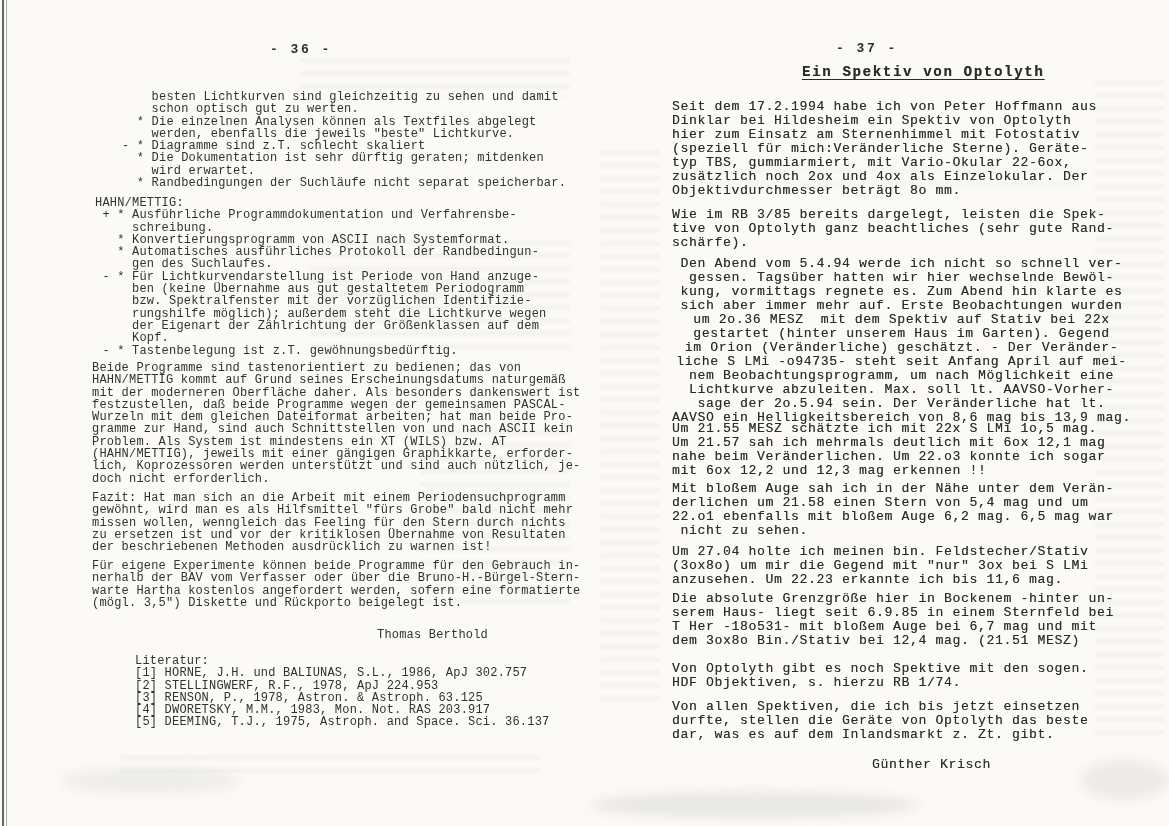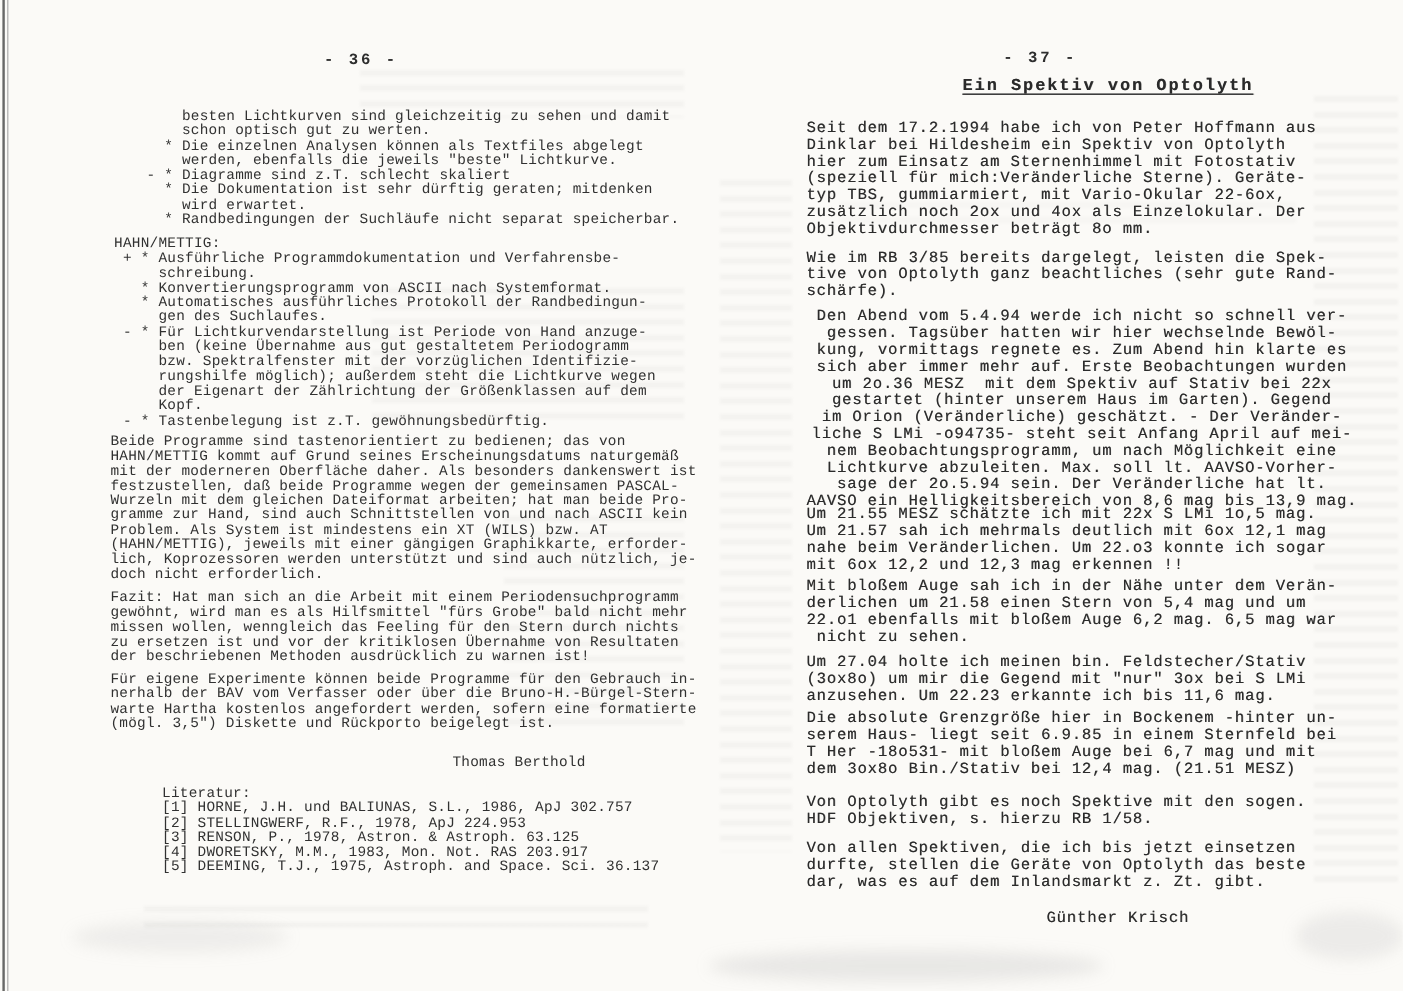--- a/index.html
+++ b/index.html
@@ -151,19 +151,19 @@
 <div class="blk mono-r" style="left:672px;top:545px;">Um 27.04 holte ich meinen bin. Feldstecher/Stativ
 (3ox8o) um mir die Gegend mit "nur" 3ox bei S LMi
 anzusehen. Um 22.23 erkannte ich bis 11,6 mag.</div>
 
 <div class="blk mono-r" style="left:672px;top:592px;">Die absolute Grenzgröße hier in Bockenem -hinter un-
 serem Haus- liegt seit 6.9.85 in einem Sternfeld bei
 T Her -18o531- mit bloßem Auge bei 6,7 mag und mit
 dem 3ox8o Bin./Stativ bei 12,4 mag. (21.51 MESZ)</div>
 
 <div class="blk mono-r" style="left:672px;top:662px;">Von Optolyth gibt es noch Spektive mit den sogen.
-HDF Objektiven, s. hierzu RB 1/58.</div>
+HDF Objektiven, s. hierzu RB 1/74.</div>
 
 <div class="blk mono-r" style="left:672px;top:700px;">Von allen Spektiven, die ich bis jetzt einsetzen
 durfte, stellen die Geräte von Optolyth das beste
 dar, was es auf dem Inlandsmarkt z. Zt. gibt.</div>
 
 <div class="blk mono-r" style="left:872px;top:758px;">Günther Krisch</div>
 
 </body></html>

